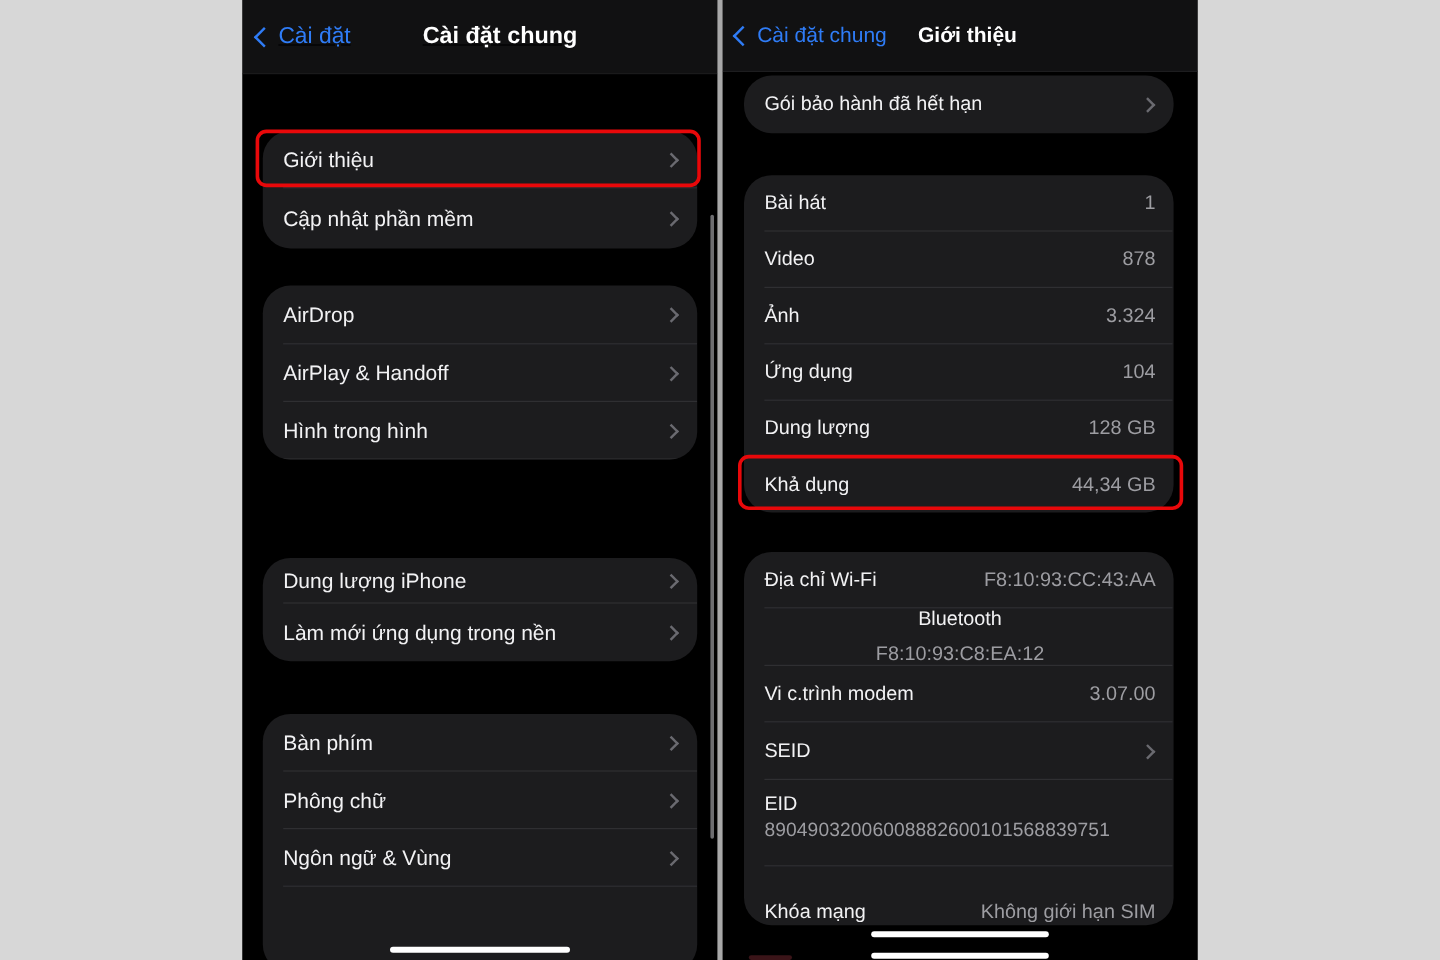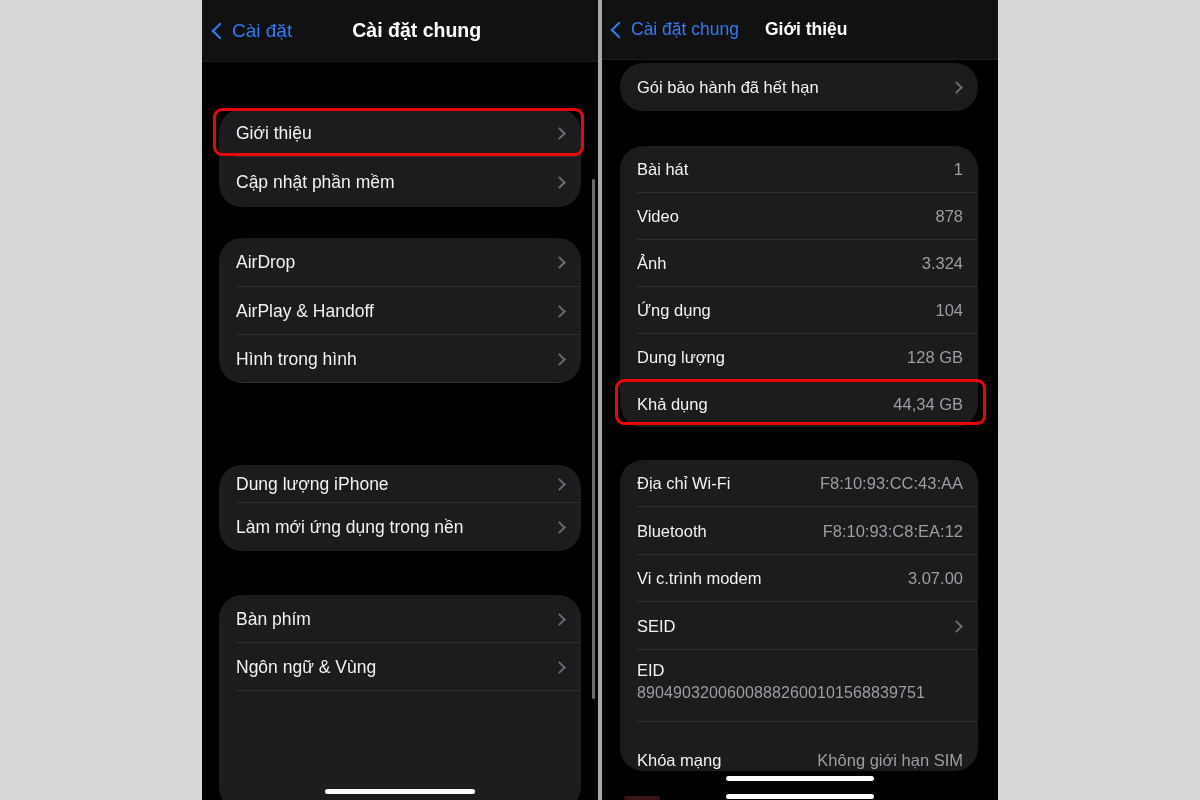--- a/index.html
+++ b/index.html
@@ -9,21 +9,21 @@
     font-family:"Liberation Sans","DejaVu Sans",sans-serif;
     -webkit-font-smoothing:antialiased;
   }
   .stage{ position:relative; width:1200px; height:800px; background:#d7d7d7; }
 
   
   .phone{
     position:absolute; top:0; height:800px;
     background:#000; overflow:hidden;
   }
-  #phone-left  { left:202px; width:396px; }
+  #phone-left  { left:202px; width:396px;text-decoration:underline; }
   #phone-right { left:602px; width:396px; }
 
   
   .gap-strip{
     position:absolute; top:0; left:598px; width:4px; height:800px;
     background:#a8a8a8;
   }
 
   
   .navbar{
@@ -191,20 +191,26 @@
       </div>
 
       <div class="card" style="top:533px; height:215px;">
         <div class="row" style="height:48px;">
           <span class="label">Bàn phím</span>
           <span class="spacer"></span>
           <span class="chev"></span>
           <span class="sep"></span>
         </div>
         <div class="row" style="height:48px;">
+          <span class="label">Phông chữ</span>
+          <span class="spacer"></span>
+          <span class="chev"></span>
+          <span class="sep"></span>
+        </div>
+        <div class="row" style="height:48px;">
           <span class="label">Ngôn ngữ &amp; Vùng</span>
           <span class="spacer"></span>
           <span class="chev"></span>
           <span class="sep"></span>
         </div>
       </div>
 
       <div class="scrollbar" id="sb-left"></div>
       <div class="home-ind" id="home-left"></div>
     </div>
@@ -268,21 +274,21 @@
         </div>
       </div>
 
       <div class="card" style="top:400px; height:311px;">
         <div class="row" style="height:47px;">
           <span class="label">Địa chỉ Wi-Fi</span>
           <span class="spacer"></span>
           <span class="value">F8:10:93:CC:43:AA</span>
           <span class="sep"></span>
         </div>
-        <div class="row" style="height:48px;">
+        <div class="row" style="height:48px;flex-direction:column;">
           <span class="label">Bluetooth</span>
           <span class="spacer"></span>
           <span class="value">F8:10:93:C8:EA:12</span>
           <span class="sep"></span>
         </div>
         <div class="row" style="height:47px;">
           <span class="label">Vi c.trình modem</span>
           <span class="spacer"></span>
           <span class="value">3.07.00</span>
           <span class="sep"></span>

